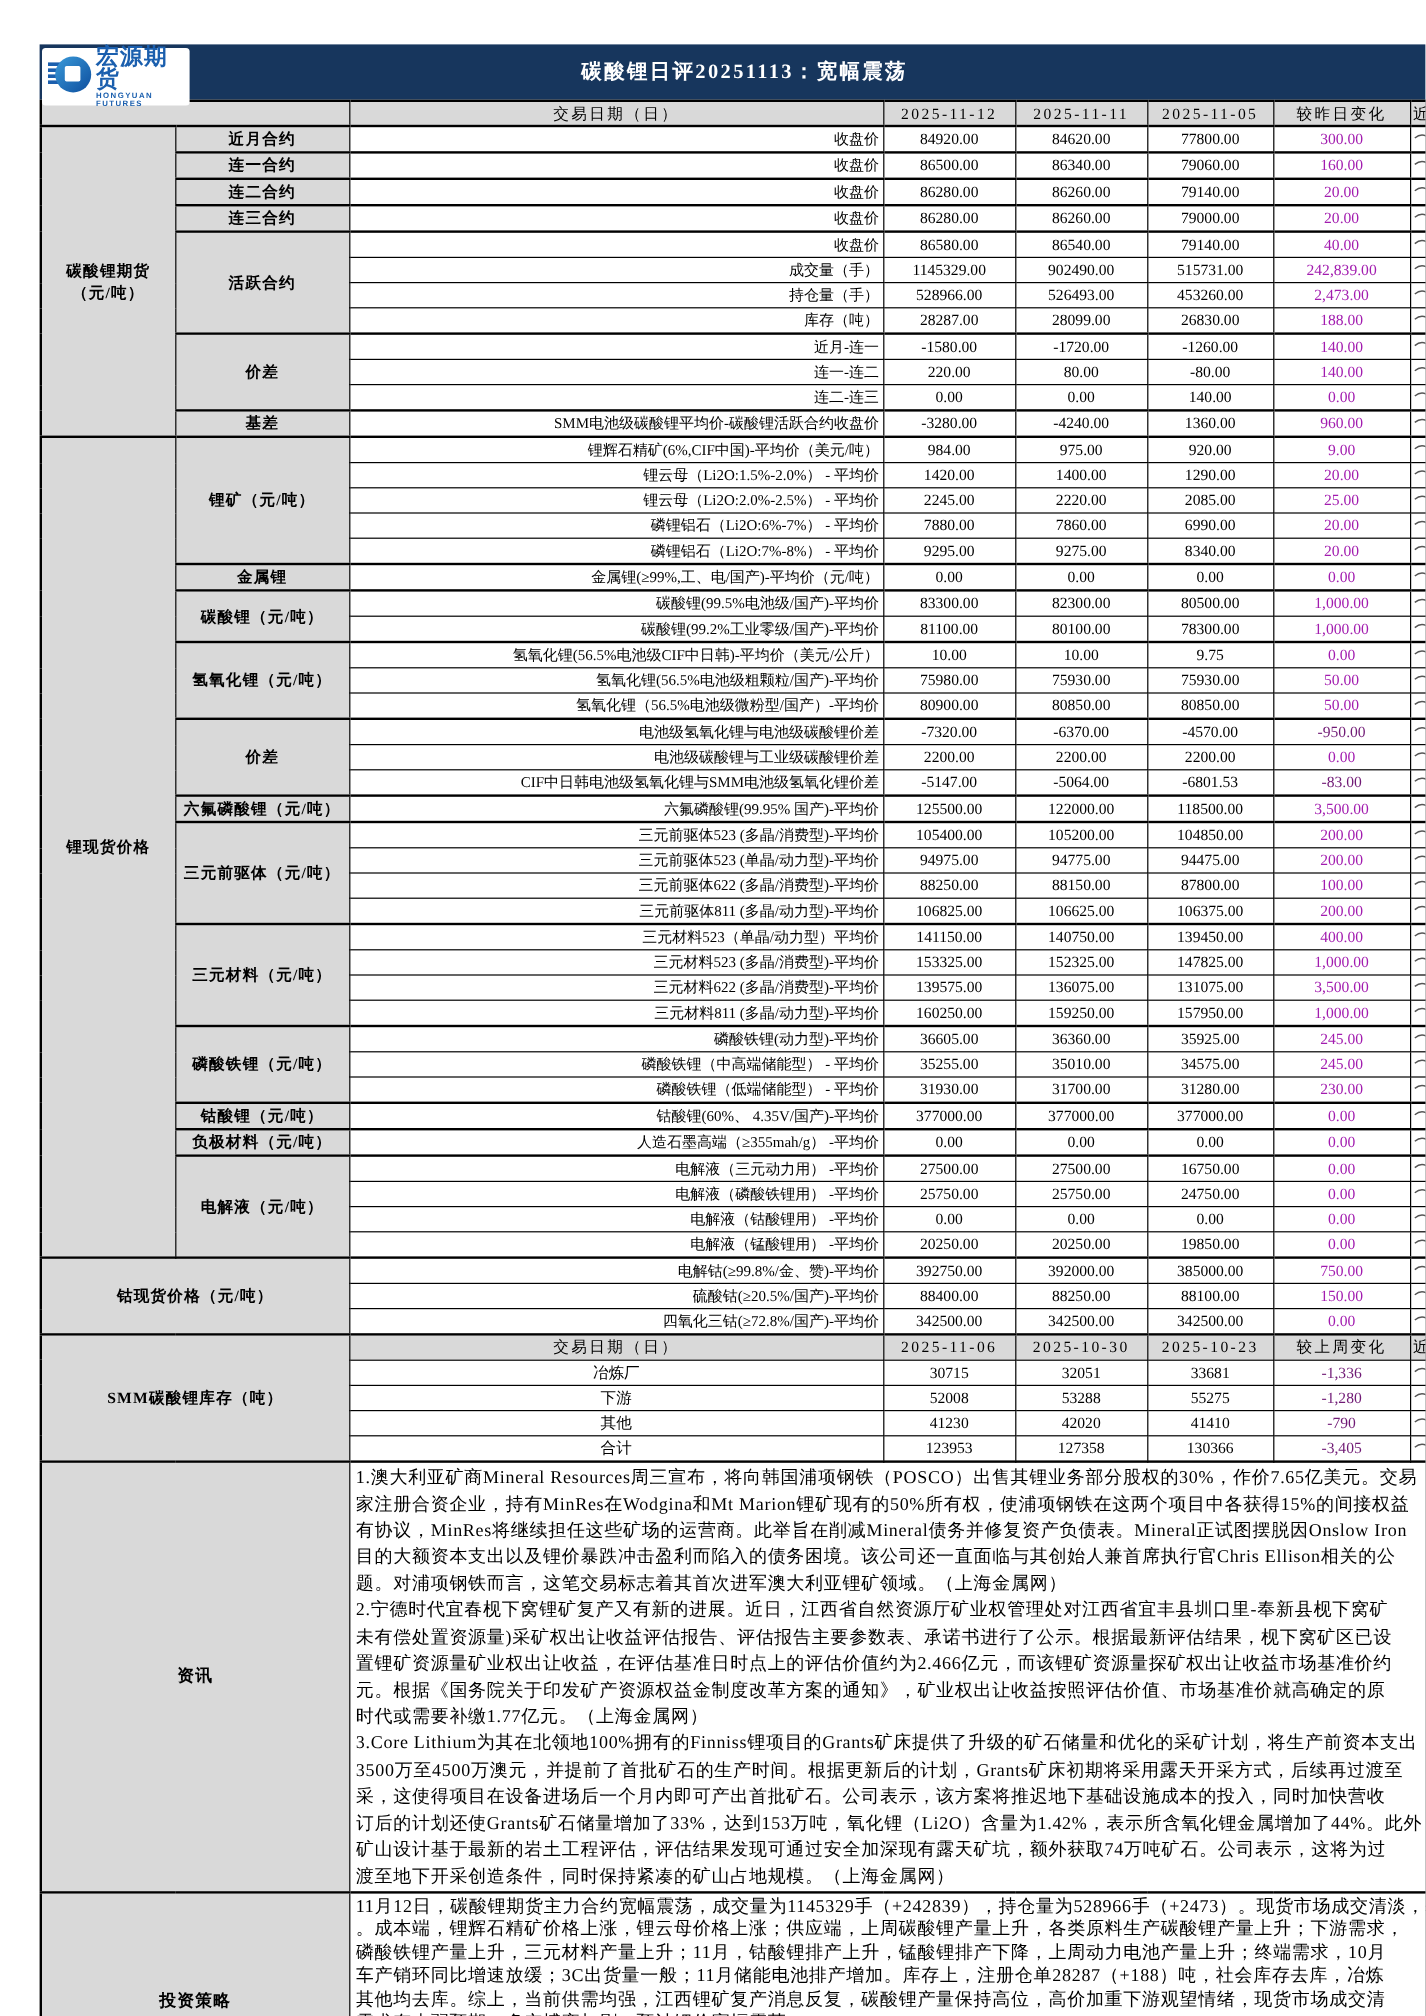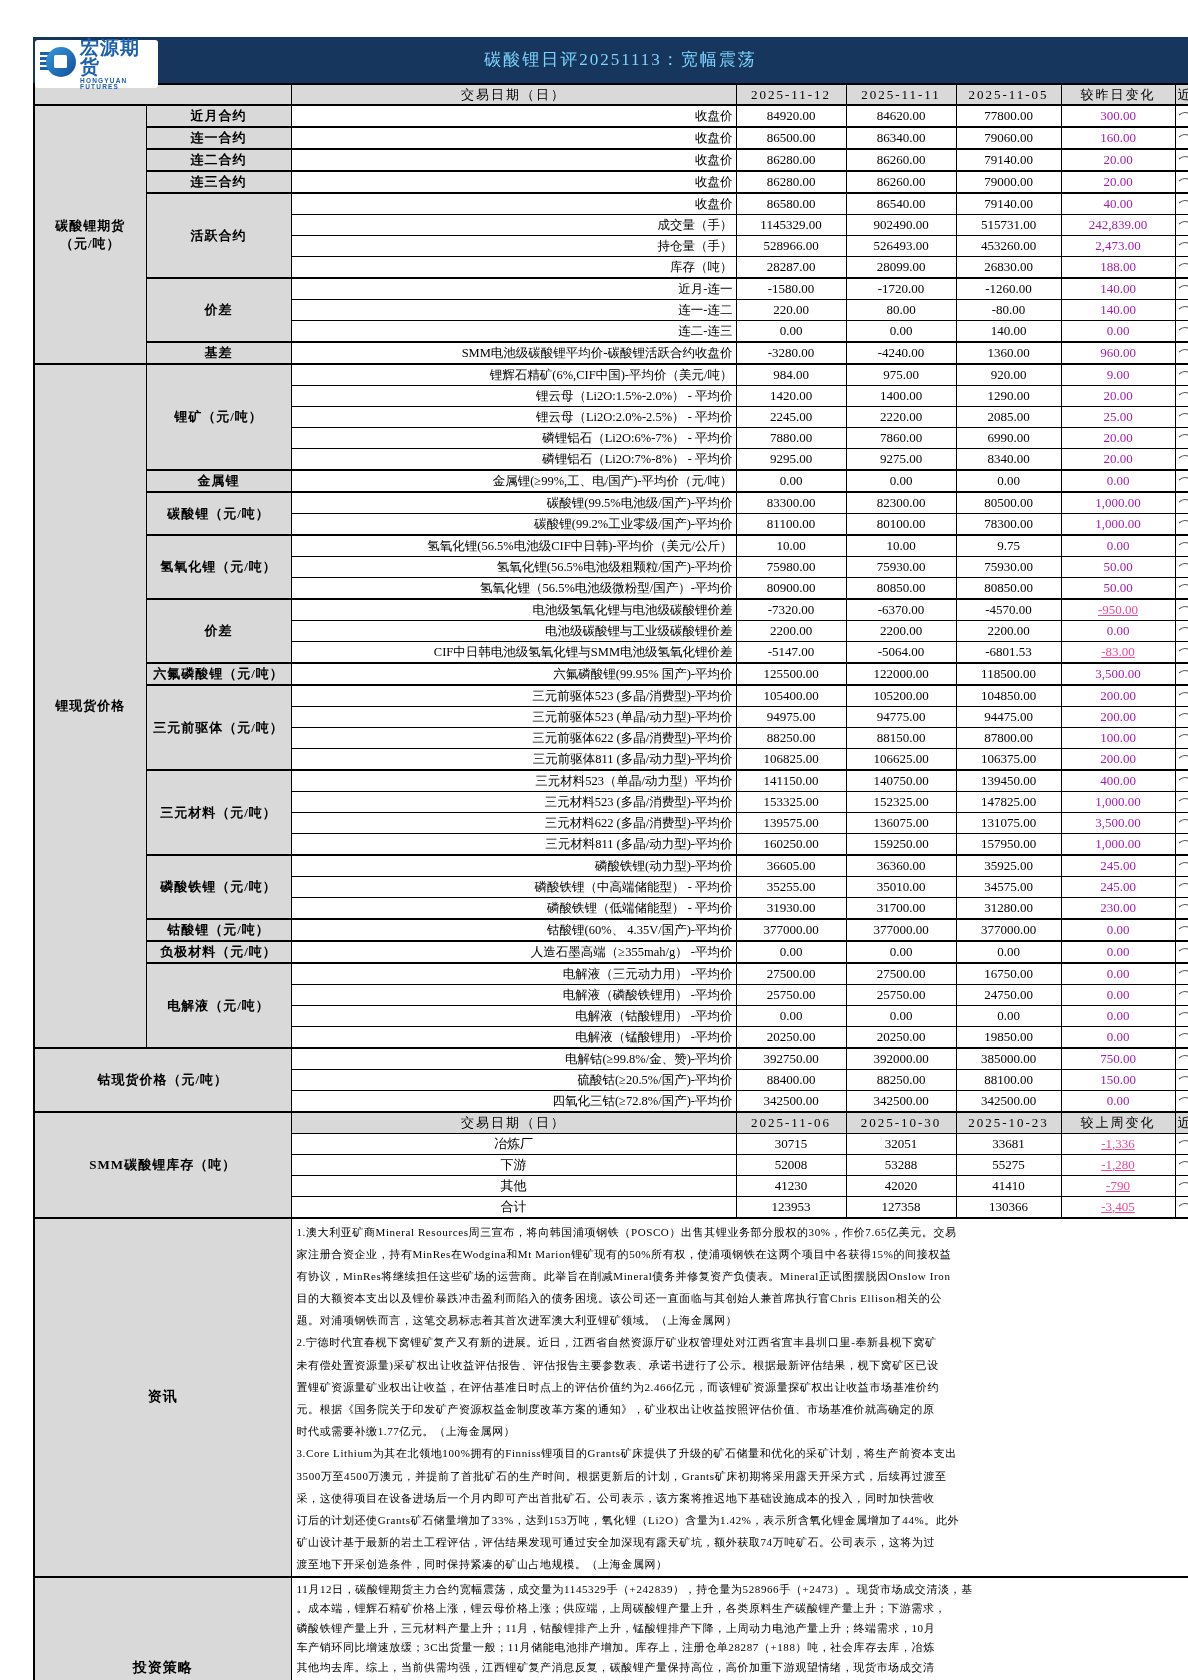--- a/index.html
+++ b/index.html
@@ -1,40 +1,40 @@
 <!DOCTYPE html>
 <html><head>
 <meta charset="utf-8">
 <style>
   html,body{margin:0;padding:0;background:#fff;}
   body{width:1188px;height:1680px;overflow:hidden;position:relative;
        font-family:"Liberation Serif","DejaVu Serif",serif;color:#000;}
   .band{position:absolute;left:33px;top:37px;width:1155px;height:46px;background:#17365D;}
-  .title{color:#7dd3fc;font-weight:normal;font-size:17px;letter-spacing:2px;text-align:center;line-height:46px;padding-left:20px;}
+  .title{color:#ffffff;font-weight:bold;font-size:17px;letter-spacing:2px;text-align:center;line-height:46px;padding-left:20px;}
   .logo{position:absolute;left:35px;top:40px;width:123px;height:48px;background:#fff;border-radius:3px;
         display:flex;align-items:center;justify-content:flex-start;padding-left:4px;box-sizing:border-box;z-index:2;}
   .logo-txt{display:flex;flex-direction:column;line-height:1;margin-left:3px;}
   .logo-cn{font-weight:bold;font-size:19px;color:#1b5fae;letter-spacing:1px;font-family:"Liberation Sans",sans-serif;}
   .logo-en{font-size:6.5px;color:#1b5fae;letter-spacing:1.2px;font-weight:bold;font-family:"Liberation Sans",sans-serif;margin-top:2px;}
   table{position:absolute;left:33px;top:83px;width:1155px;border-collapse:collapse;table-layout:fixed;border:2px solid #000;}
   tr{height:19.6px;}
   tr.hdr{height:21px;}
   td{border:1px solid #000;font-size:13px;padding:0 3px;overflow:hidden;white-space:nowrap;vertical-align:middle;}
   tr.tkt>td{border-top:2px solid #000;}
   .gy,.hd,.grp,.sub{background:#D9D9D9;}
   .hd{text-align:center;letter-spacing:2px;}
   .grp{font-weight:bold;text-align:center;white-space:pre-line;letter-spacing:1px;margin-top:43px;}
   .sub{font-weight:bold;text-align:center;letter-spacing:1px;}
   .nm{text-align:right;font-size:12.5px;}
   .num{text-align:center;}
   .chg-up{color:#a21caf;text-align:center;}
-  .chg-down{color:#ec4899;text-align:center;text-decoration:underline;}
+  .chg-down{color:#701a75;text-align:center;}
   .trend{padding:0 0 0 2px;}
   .txt{white-space:normal;padding:2px 0 0 5px;vertical-align:top;}
-  .ln{white-space:nowrap;overflow:hidden;height:22.2px;line-height:22.2px;font-size:11px;letter-spacing:0.6px;}
+  .ln{white-space:nowrap;overflow:hidden;height:22.2px;line-height:22.2px;font-size:15px;letter-spacing:0.6px;}
   .ln2{height:19.5px;line-height:19.5px;}
   .big{font-size:14px;}
 </style>
 </head>
 <body>
 
 <div class="band">
   <div class="title">碳酸锂日评20251113：宽幅震荡</div>
 </div>
 

